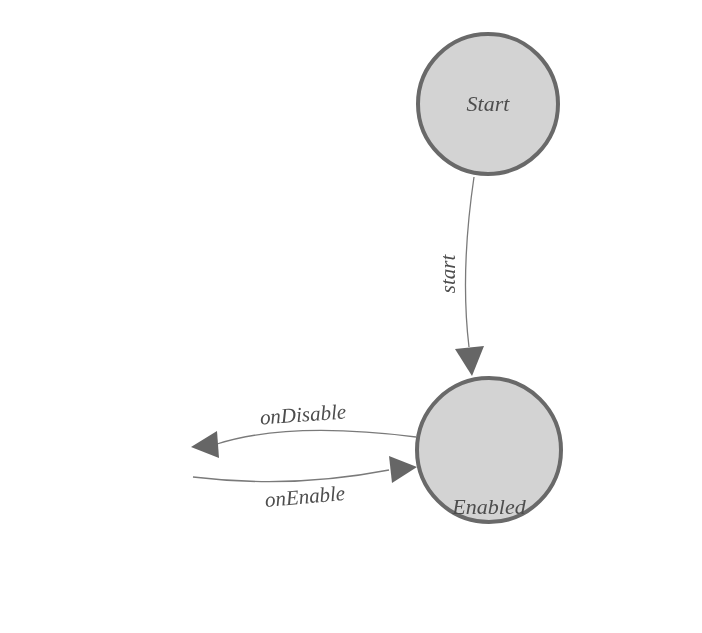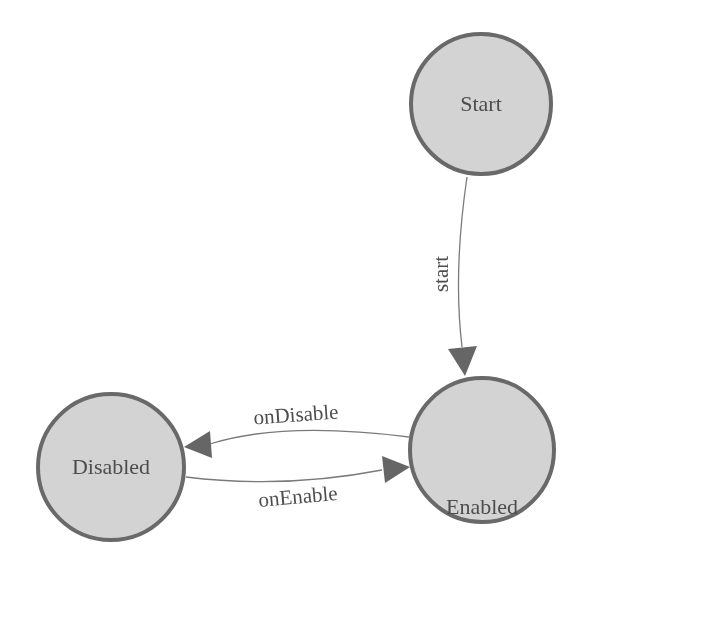--- a/index.html
+++ b/index.html
@@ -3,21 +3,21 @@
 <meta charset="utf-8">
 <style>
   * { margin: 0; padding: 0; box-sizing: border-box; }
   html, body { width: 702px; height: 633px; }
   body {
     background: #ffffff;
     font-family: "Liberation Serif", "DejaVu Serif", serif;
     position: relative;
     overflow: hidden;
   }
-  .canvas { position: absolute; left: 3px; top: 0; width: 652px; height: 633px; }
+  .canvas { position: absolute; left: 10px; top: 0; width: 652px; height: 633px; font-style: italic; }
   .edges-layer { position: absolute; left: 0; top: 0; }
   .node {
     position: absolute;
     border-radius: 50%;
     background: #d3d3d3;
     border: 4px solid #696969;
     display: flex;
     align-items: center;
     justify-content: center;
   }
@@ -59,23 +59,20 @@
   </svg>
 
   <div class="node node-start">
     <span class="node-label">Start</span>
   </div>
 
   <div class="node node-enabled">
     <span class="node-label">Enabled</span>
   </div>
 
-  <div class="node node-disabled">
-    <span class="node-label">Disabled</span>
-  </div>
 
   <div class="edge-label label-start">start</div>
 
   <div class="edge-label label-ondisable">onDisable</div>
 
   <div class="edge-label label-onenable">onEnable</div>
 
 </div>
 
 </body></html>

